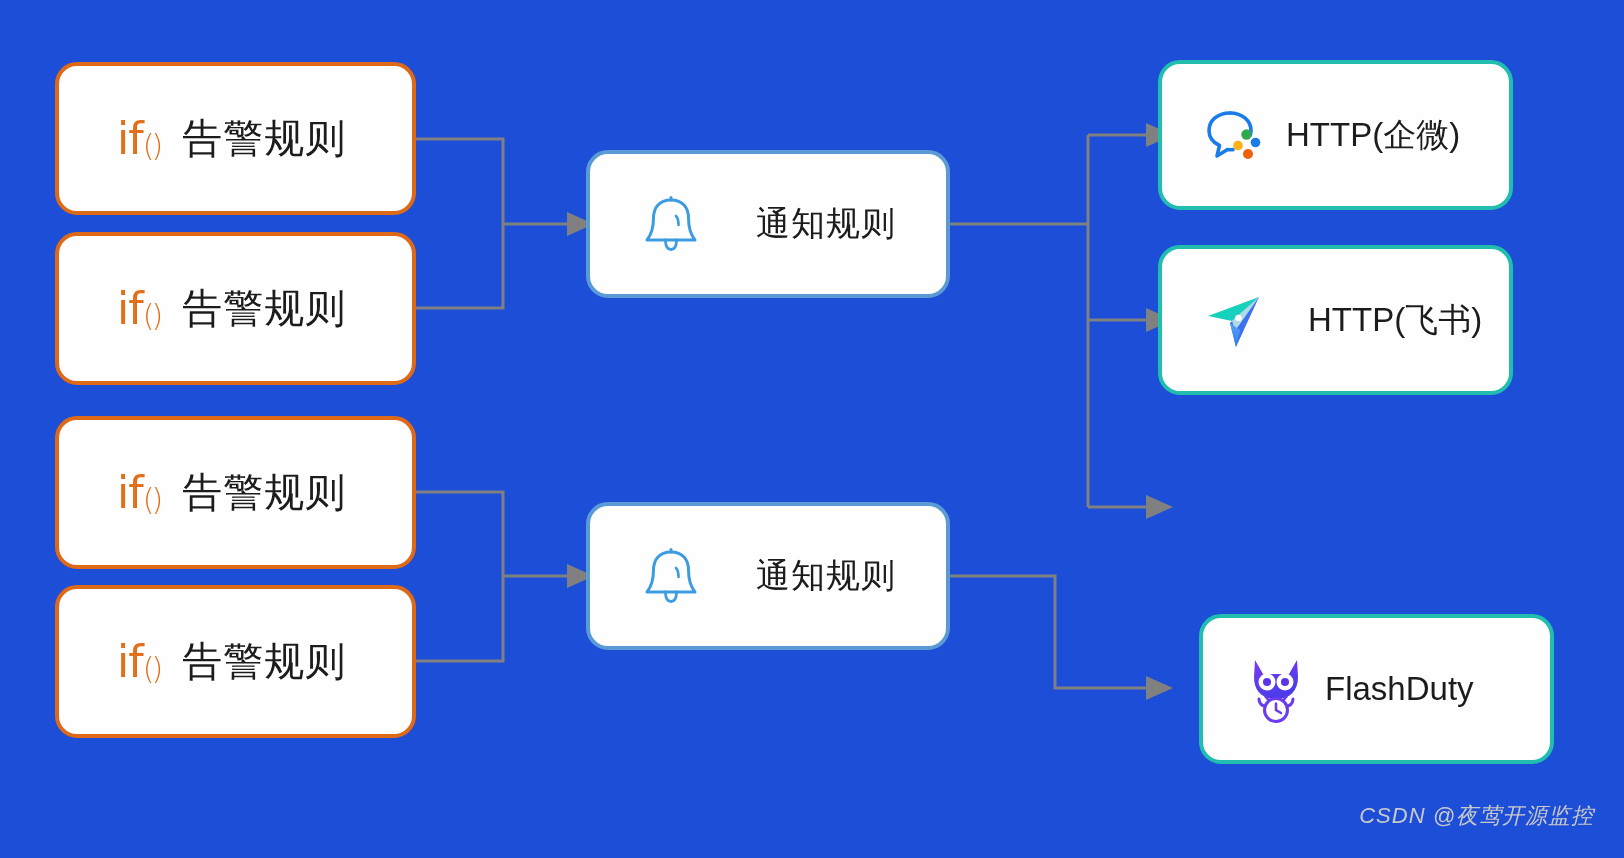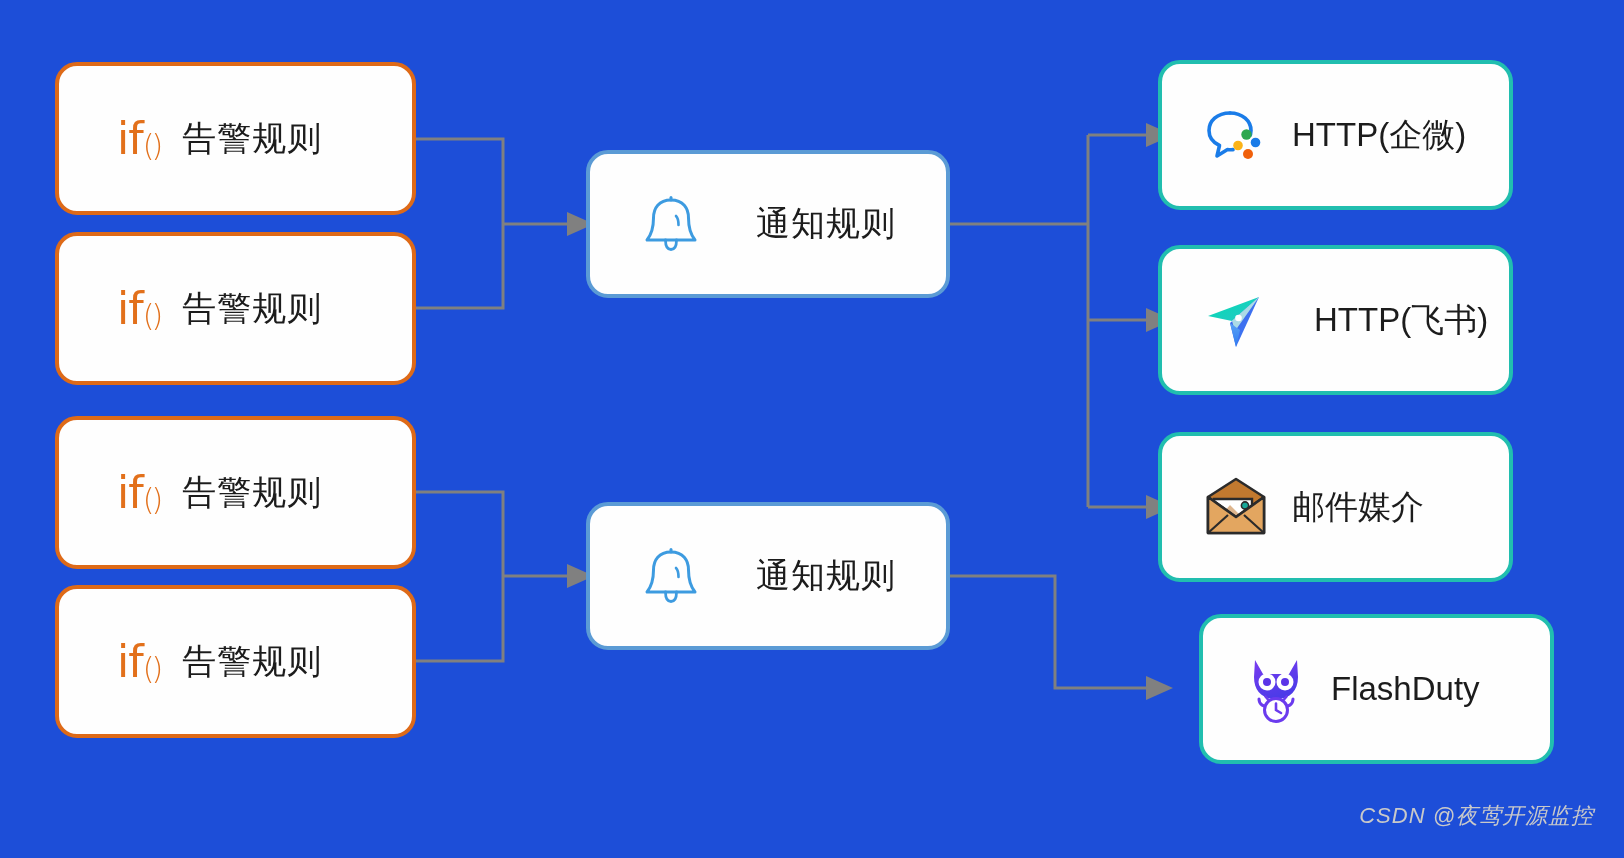--- a/index.html
+++ b/index.html
@@ -52,32 +52,32 @@
     flex: 0 0 auto;
     display: flex;
     align-items: center;
     justify-content: center;
   }
   .node-label {
     color: #1c1c1c;
     white-space: nowrap;
   }
   .alert .node-label {
-    font-size: 34px;
+    font-size: 40px;
     margin-left: 22px;
     letter-spacing: 1px;
   }
   .notify .node-label {
     font-size: 34px;
     margin-left: 40px;
     letter-spacing: 1px;
   }
   .target .node-label {
     font-size: 33px;
-    margin-left: 24px;
+    margin-left: 18px;
     letter-spacing: 0px;
   }
   .ifo-logo {
     font-size: 44px;
     color: #E2701B;
     font-family: "DejaVu Sans", sans-serif;
     font-weight: 500;
     line-height: 1;
     display: inline-block;
     letter-spacing: -1px;
@@ -238,34 +238,20 @@
         <path d="M4 28 L55 9 L28 33 Z" fill="url(#fsA)"></path>
         <path d="M55 9 L32 59 L26 35 Z" fill="url(#fsB)"></path>
         <path d="M28 33 L55 9 L31 43 Z" fill="#BFEDE4" opacity="0.85"></path>
         <path d="M26 35 L32 59 L36 42 Z" fill="url(#fsC)"></path>
         <circle cx="34.5" cy="30" r="3.3" fill="#ffffff"></circle>
       </svg>
     </span>
     <span class="node-label">HTTP(飞书)</span>
   </div>
 
-  <div class="node target" style="left:1158px; top:432px; width:355px; height:150px;">
-    <span class="node-icon">
-      <svg width="64" height="60" viewBox="0 0 64 60" xmlns="http://www.w3.org/2000/svg">
-        <path d="M4 20 L32 2 L60 20 L60 56 L4 56 Z" fill="#C1792F" stroke="#2b2b2b" stroke-width="2.6" stroke-linejoin="round"></path>
-        <path d="M10 22 L48 22 L48 48 L10 48 Z" fill="#ffffff" stroke="#2b2b2b" stroke-width="2.4"></path>
-        <path d="M12 44 L26 28 L36 38 L44 31 L46 44 Z" fill="#C1792F" opacity="0.55"></path>
-        <circle cx="41" cy="28.5" r="3.6" fill="#17A99A" stroke="#2b2b2b" stroke-width="1.6"></circle>
-        <path d="M4 20 L32 40 L60 20" fill="none" stroke="#2b2b2b" stroke-width="2.6" stroke-linejoin="round"></path>
-        <path d="M4 20 L32 40 L60 20 L60 56 L4 56 Z" fill="#E3A660" stroke="#2b2b2b" stroke-width="2.6" stroke-linejoin="round"></path>
-        <path d="M4 56 L24 38 M60 56 L40 38" fill="none" stroke="#2b2b2b" stroke-width="2.2"></path>
-      </svg>
-    </span>
-    <span class="node-label">邮件媒介</span>
-  </div>
 
   <div class="node target" style="left:1199px; top:614px; width:355px; height:150px;">
     <span class="node-icon">
       <svg width="62" height="68" viewBox="0 0 62 68" xmlns="http://www.w3.org/2000/svg">
         <defs>
           <linearGradient id="fdG" x1="0" y1="0" x2="0.4" y2="1">
             <stop offset="0" stop-color="#7A3BF0"></stop>
             <stop offset="1" stop-color="#4C3BE8"></stop>
           </linearGradient>
         </defs>

